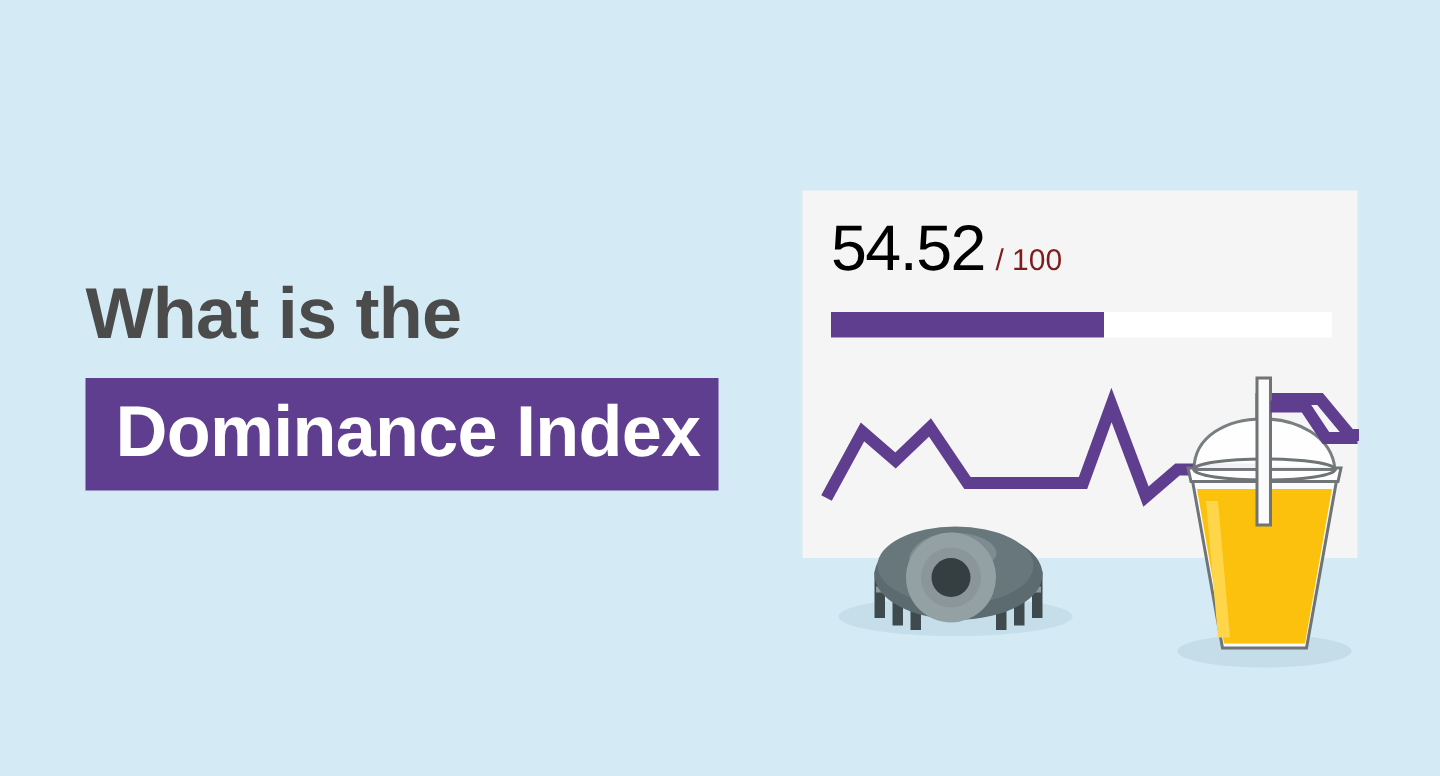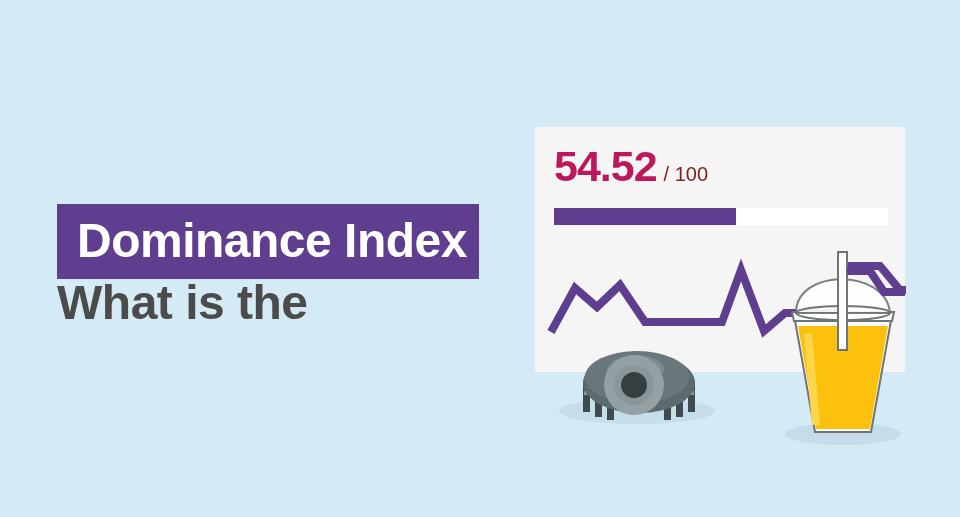--- a/index.html
+++ b/index.html
@@ -61,22 +61,22 @@
   }
   #score-row {
     position: absolute;
     left: 19px;
     top: 18px;
     display: flex;
     align-items: baseline;
   }
   #score-value {
     font-size: 43px;
-    font-weight: 700;
-    color: #be185d;
+    font-weight: 400;
+    color: #000000;
     letter-spacing: -1px;
     line-height: 1;
   }
   #score-denominator {
     font-size: 20px;
     font-weight: 400;
     color: #7f1d1d;
     margin-left: 7px;
     line-height: 1;
   }
@@ -102,24 +102,24 @@
     height: 517px;
     pointer-events: none;
   }
 </style>
 </head>
 <body style="background: rgb(212, 234, 244);">
 
 <div id="stage" style="background: rgb(212, 234, 244);">
 
   <div id="headline">
+    <div id="title-line1" style="color: rgb(75, 75, 75);">What is the</div>
     <div id="title-highlight-wrap">
       <span id="title-line2" style="background: rgb(95, 61, 143); color: rgb(255, 255, 255);">Dominance Index</span>
     </div>
-    <div id="title-line1" style="color: rgb(75, 75, 75);">What is the</div>
   </div>
 
   <div id="score-card" style="background: rgb(245, 245, 245);">
     <div id="score-row">
       <span id="score-value">54.52</span>
       <span id="score-denominator">/ 100</span>
     </div>
     <div id="progress-track" style="background: rgb(255, 255, 255);">
       <div id="progress-fill" style="width: 54.52%; background: rgb(95, 61, 143);"></div>
     </div>

